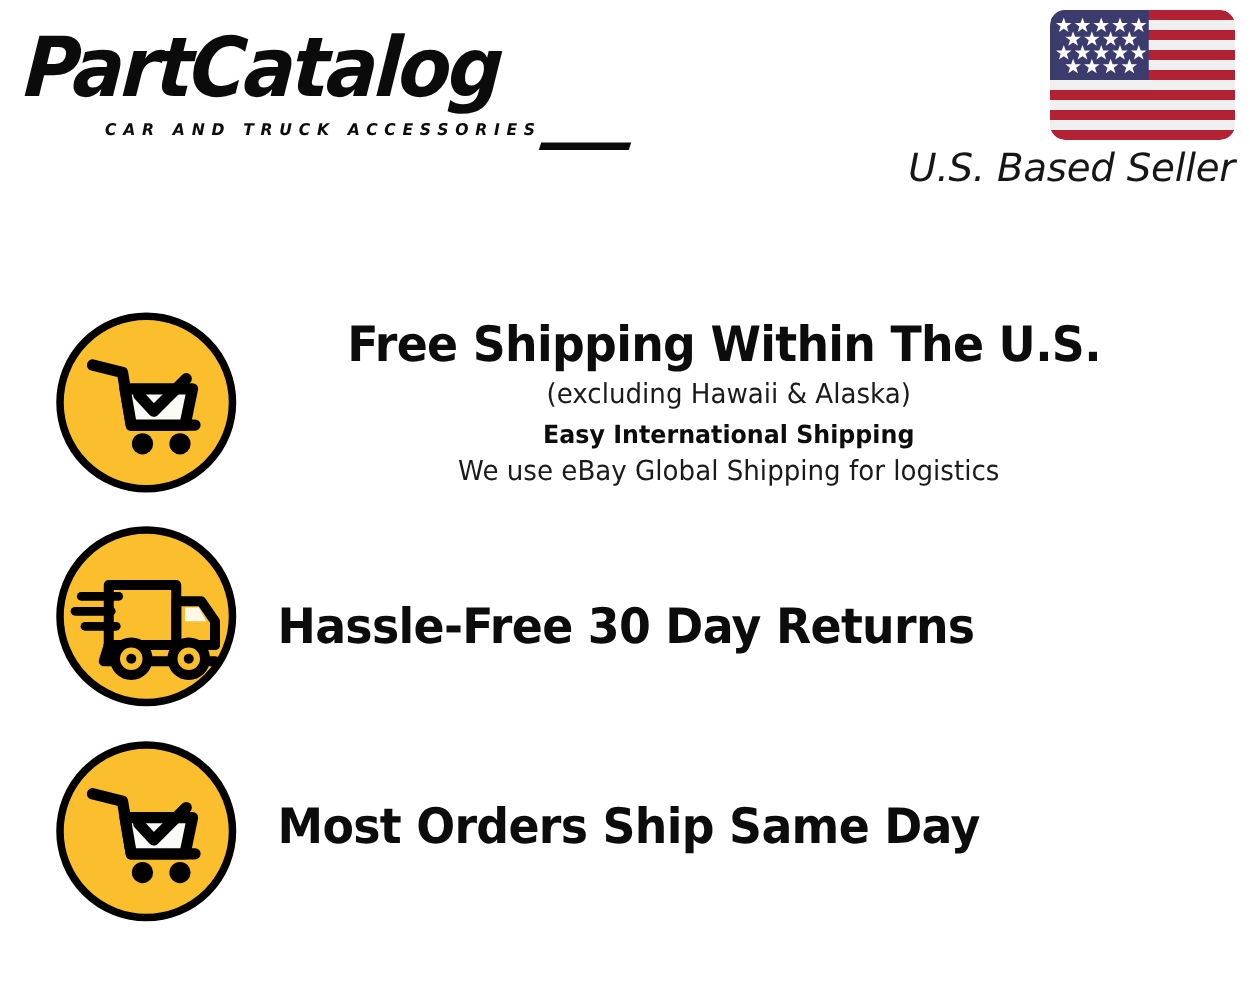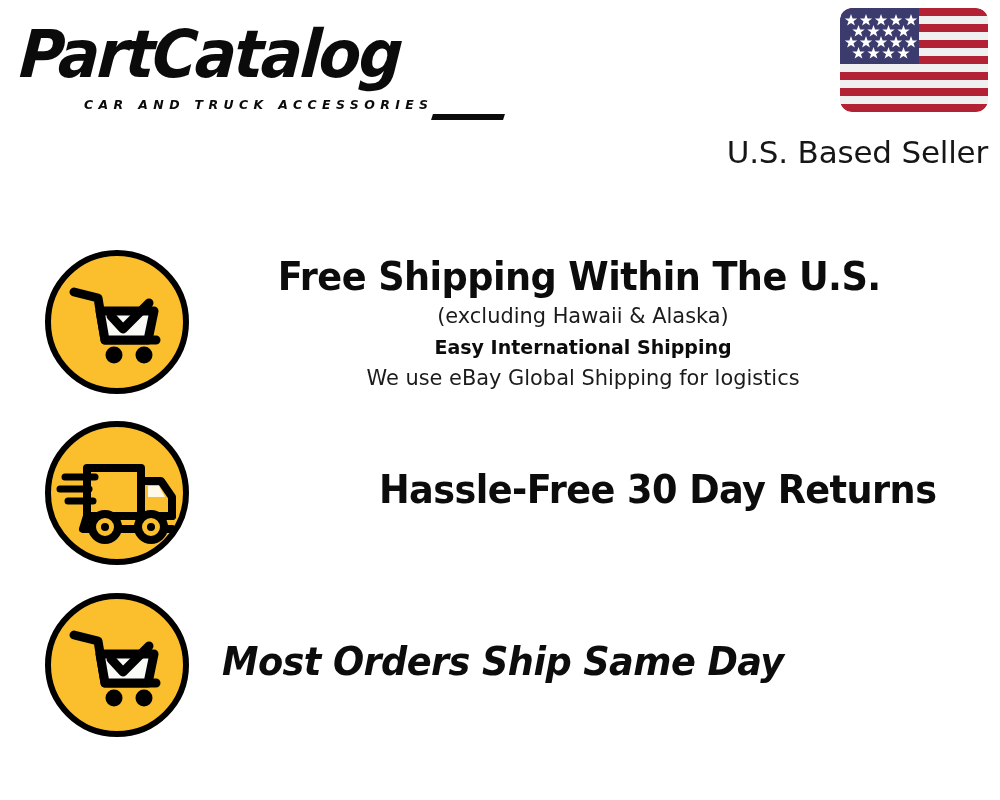--- a/index.html
+++ b/index.html
@@ -79,28 +79,29 @@
     display: inline-block;
     width: 148px;
     height: 104px;
     border-radius: 12px;
     overflow: hidden;
     position: relative;
     background: #F0F0F0;
   }
   .flag svg { display: block; width: 148px; height: 104px; }
   .seller-text {
-    margin-top: 18px;
+    margin-top: 0;
     font-family: "DejaVu Sans", sans-serif;
     font-weight: normal;
     font-size: 31px;
     line-height: 36px;
     letter-spacing: -0.2px;
     color: #161616;
     white-space: nowrap;
+    font-style: italic;
   }
 
   
   .features {
     position: absolute;
     left: 0;
     top: 232px;
     width: 1000px;
   }
   .feature-row {
@@ -153,22 +154,22 @@
     font-family: "DejaVu Sans", sans-serif;
     font-weight: bold;
     font-size: 20px;
     line-height: 30px;
     color: #0c0c0c;
     transform: scaleX(0.95);
     transform-origin: left center;
     white-space: nowrap;
   }
   .row-1 .feature-text { top: 6px; text-align: center; }
-  .row-2 .feature-text { top: 48px; text-align: right; }
-  .row-3 .feature-text { top: 48px; font-style: italic; }
+  .row-2 .feature-text { top: 60px; }
+  .row-3 .feature-text { top: 48px; }
 </style>
 </head>
 <body>
 
 <div class="header">
 
   <div class="brand-logo">
     <div class="brand-wordmark">PartCatalog</div>
     <div class="brand-tagline">CAR AND TRUCK ACCESSORIES</div>
     <div class="brand-underline"></div>

